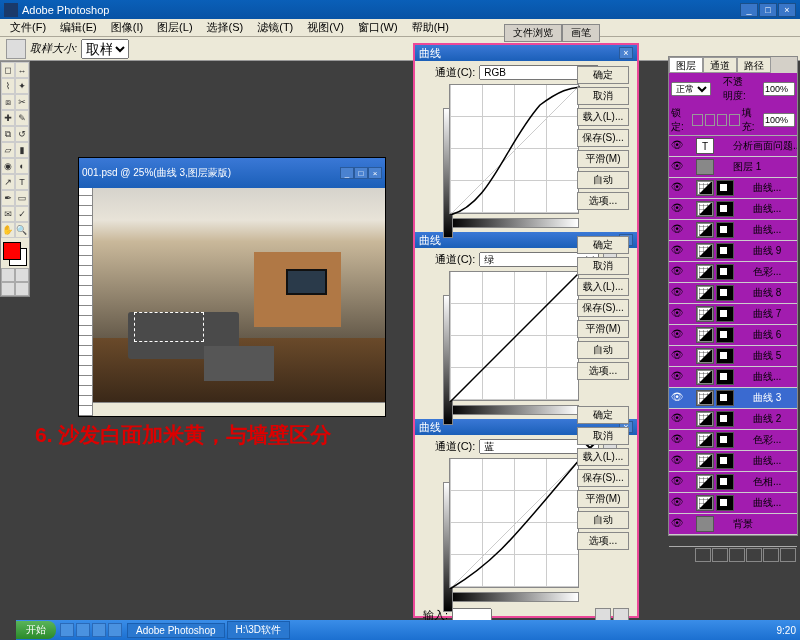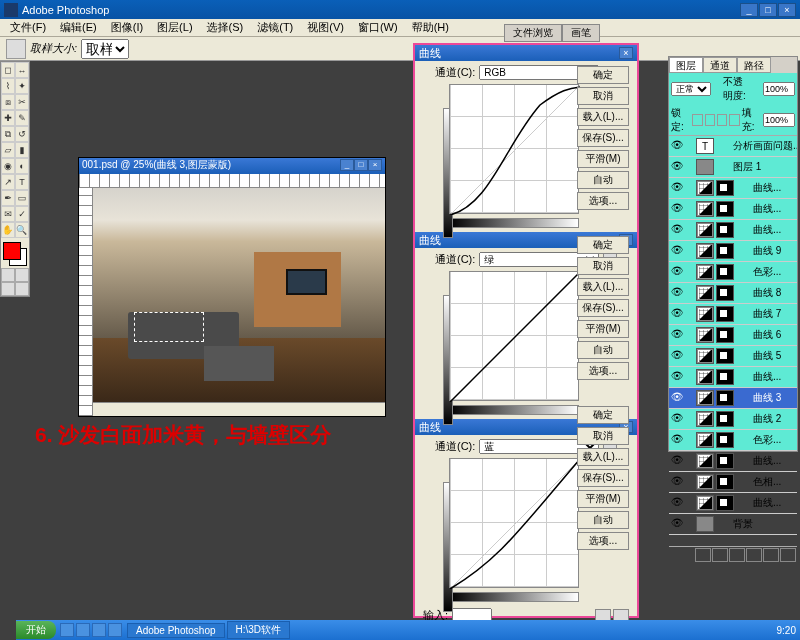--- a/index.html
+++ b/index.html
@@ -17,21 +17,21 @@
 .optbar select { font-size: 14px; width: 48px; }
 .doctabs { position: absolute; top: 24px; right: 200px; display: flex; gap: 0; font-size: 10px; }
 .doctabs span { background: #d4d0c8; border: 1px solid #888; padding: 1px 8px; }
 .toolbox { position: absolute; left: 0; top: 61px; width: 30px; background: #ece9d8; border: 1px solid #888; display: flex; flex-wrap: wrap; }
 .toolbox .tb { width: 14px; height: 16px; border: 1px solid #ccc; background: #ece9d8; font-size: 9px; display: flex; align-items: center; justify-content: center; color: #333; }
 .toolbox .swatch { width: 28px; height: 28px; position: relative; margin-top: 2px; }
 .toolbox .swatch .fg { position: absolute; width: 18px; height: 18px; background: #f00; border: 1px solid #000; top: 2px; left: 2px; }
 .toolbox .swatch .bg { position: absolute; width: 18px; height: 18px; background: #fff; border: 1px solid #000; bottom: 2px; right: 2px; }
 .toolbox .qm { width: 14px; height: 14px; border: 1px solid #aaa; background: #ddd; }
 .docwin { position: absolute; left: 78px; top: 157px; width: 308px; height: 260px; background: #525252; border: 1px solid #000; }
-.docwin .dtitle { height: 16px; background: linear-gradient(#3a78d6,#1b5fb8); color: #fff; font-size: 10px; display: flex; align-items: flex-start; padding: 0 3px; }
+.docwin .dtitle { height: 30px; background: linear-gradient(#3a78d6,#1b5fb8); color: #fff; font-size: 10px; display: flex; align-items: center; padding: 0 3px; }
 .docwin .dtitle .t { flex: 1; }
 .docwin .dbtns span { width: 14px; height: 12px; background: #4a82d0; border: 1px solid #2a5a9a; font-size: 8px; display: inline-flex; align-items: center; justify-content: center; color: #fff; }
 .docwin .rulers-h { height: 14px; background: #fff; border-bottom: 1px solid #888; font-size: 7px; background-image: repeating-linear-gradient(90deg,#888 0,#888 1px,transparent 1px,transparent 10px); }
 .docwin .rulers-v { width: 14px; background: #fff; border-right: 1px solid #888; position: absolute; left: 0; top: 30px; bottom: 0; background-image: repeating-linear-gradient(0deg,#888 0,#888 1px,transparent 1px,transparent 10px); }
 .docwin .canvas { position: absolute; left: 14px; top: 30px; right: 0; bottom: 14px; background: linear-gradient(180deg,#d6d3cc 0%,#e8e3d8 15%,#c9b89a 25%,#3a3228 90%); }
 .docwin .room { position: absolute; inset: 0; }
 .docwin .room .wall { position: absolute; top: 30%; right: 15%; width: 30%; height: 35%; background: #b07845; }
 .docwin .room .tv { position: absolute; top: 38%; right: 20%; width: 14%; height: 12%; background: #2a3a4a; border: 2px solid #111; }
 .docwin .room .sofa { position: absolute; bottom: 20%; left: 12%; width: 38%; height: 22%; background: #4a4a4a; border-radius: 3px; }
 .docwin .room .sofa2 { position: absolute; bottom: 10%; left: 38%; width: 24%; height: 16%; background: #565656; }
@@ -48,25 +48,25 @@
 .csec .chan select { flex: 1; font-size: 10px; }
 .csec .chan .pk { width: 14px; height: 14px; background: #ddd; border: 1px solid #888; }
 .graph { width: 130px; height: 130px; border: 1px solid #888; background: #fff; margin: 4px 0; position: relative; }
 .graph::before { content: ""; position: absolute; inset: 0; background-image: repeating-linear-gradient(0deg,#ccc 0,#ccc 1px,transparent 1px,transparent 32px), repeating-linear-gradient(90deg,#ccc 0,#ccc 1px,transparent 1px,transparent 32px); }
 .graph svg { position: absolute; inset: 0; }
 .ramp { width: 130px; height: 10px; background: linear-gradient(90deg,#000,#fff); border: 1px solid #888; }
 .ramp-v { width: 10px; height: 130px; background: linear-gradient(0deg,#000,#fff); border: 1px solid #888; position: absolute; left: 8px; top: 24px; }
 .cblock { position: relative; padding-left: 14px; }
 .sider { position: absolute; top: 21px; right: 8px; width: 52px; display: flex; flex-direction: column; gap: 3px; }
 .sider button { font-size: 10px; height: 18px; background: #ece9d8; border: 1px solid #888; }
-.io-row { display: flex; align-items: center; gap: 4px; font-size: 11px; padding: 2px 8px; }
+.io-row { display: flex; align-items: flex-start; gap: 4px; font-size: 11px; padding: 2px 8px; }
 .io-row input { width: 40px; font-size: 10px; }
 .io-tools { display: flex; gap: 2px; margin-left: auto; }
 .io-tools span { width: 16px; height: 14px; border: 1px solid #888; background: #ddd; }
-.layers { position: absolute; right: 2px; top: 56px; width: 130px; height: 396px; background: #5eead4; border: 1px solid #888; }
+.layers { position: absolute; right: 2px; top: 56px; width: 130px; height: 480px; background: #a21caf; border: 1px solid #888; }
 .ltabs { height: 16px; display: flex; background: #d4d0c8; font-size: 10px; }
 .ltabs span { padding: 1px 6px; border: 1px solid #999; background: #ece9d8; }
 .ltabs .act { background: #fff; }
 .lopt { display: flex; align-items: center; gap: 12px; padding: 2px; font-size: 10px; }
 .lopt select { width: 46px; font-size: 9px; }
 .lopt label { margin-left: auto; }
 .lopt input { width: 32px; font-size: 9px; }
 .llock { display: flex; align-items: center; gap: 2px; padding: 1px 2px; font-size: 10px; border-bottom: 1px solid #aaa; }
 .llock span.i { width: 12px; height: 12px; border: 1px solid #999; }
 .llist { height: 410px; overflow: hidden; }

